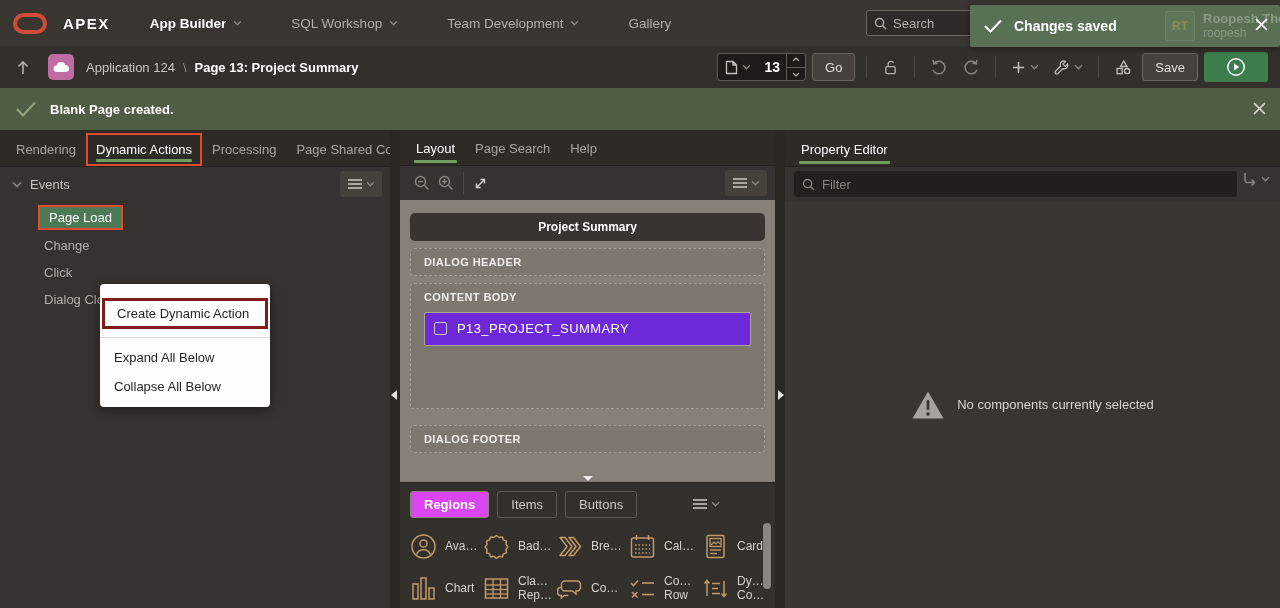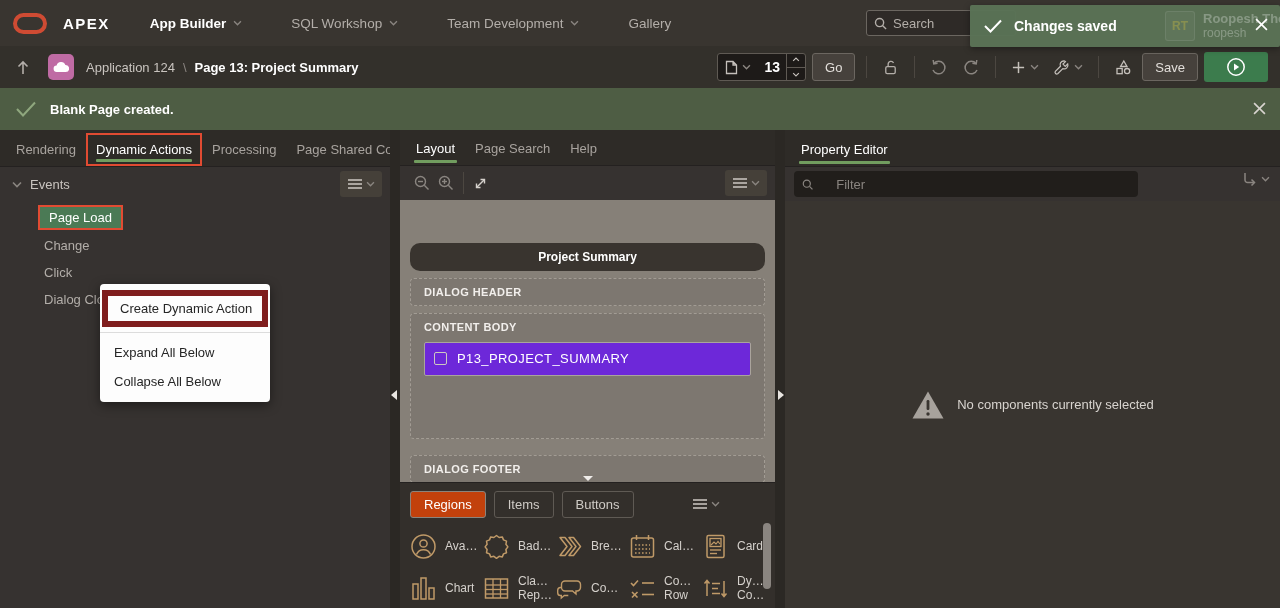--- a/index.html
+++ b/index.html
@@ -70,55 +70,55 @@
   .tree { position:relative; padding-top:2px; }
   .tree-row { display:flex; align-items:center; font-size:13px; color:#b3aea9; padding:4px 0 4px 44px; margin-bottom:4px; cursor:pointer; white-space:nowrap; }
   .event-chip { display:inline-block; background:#4b7a55; color:#fff; padding:3px 9px; font-size:13px; cursor:pointer; }
   .chip-wrap { margin:2px 0 4px 38px; display:inline-block; border:2px solid #e14b32; }
   .events-label { font-size:13px; color:#c9c4bf; margin-left:8px; }
   .tree-chevron { margin-left:12px; }
 
   
   .ctx-menu { position:absolute; left:100px; top:83px; width:170px; background:#fdfdfd; border-radius:4px; box-shadow:0 3px 12px rgba(0,0,0,.45); padding:6px 0; z-index:40; }
   .ctx-item { font-size:13px; color:#262626; padding:7px 14px; cursor:pointer; white-space:nowrap; }
-  .ctx-item.red-annot { border:6px solid #7f1d1d; padding:5px 12px; margin:0 2px; }
+  .ctx-item.red-annot { border:3px solid #7f1d1d; padding:5px 12px; margin:8px 2px; }
   .ctx-sep { height:1px; background:#dcdcdc; margin:5px 0; }
 
   
   .splitter { position:absolute; top:0; width:10px; height:478px; background:#2b2824; cursor:col-resize; }
   .splitter.l { left:390px; } .splitter.r { left:775px; }
   .split-arrow { position:absolute; top:260px; left:1px; width:0; height:0; border-top:5px solid transparent; border-bottom:5px solid transparent; }
   .split-arrow.left  { border-right:6px solid #e8e5e1; }
   .split-arrow.right { border-left:6px solid #e8e5e1; left:3px; }
 
   
   .center-panel { position:absolute; left:400px; top:0; width:375px; height:478px; background:#363230; display:flex; flex-direction:column; }
   .canvas { position:relative; height:287px; background:#868078; padding:13px 10px; overflow:hidden; }
-  .dlg-title { background:#39342f; border-radius:10px; color:#fff; font-size:12px; font-weight:bold; text-align:center; padding:7px 12px;margin-top:30px; }
+  .dlg-title { background:#39342f; border-radius:5px; color:#fff; font-size:12px; font-weight:bold; text-align:center; padding:7px 12px; }
   .section { border:1px dashed #a29c94; border-radius:4px; background:#7d7770; margin-top:7px; padding:7px 13px; color:#f2efec; font-size:11px; font-weight:bold; letter-spacing:.4px; }
   .section.body { height:126px; }
   .p13-item { margin-top:9px; background:#6d28d9; border:1px solid #aaa49c; border-radius:2px; height:28px; display:flex; align-items:center; padding:16px 9px; gap:10px; font-size:13px; font-weight:normal; color:#fff; cursor:pointer; }
   .p13-check { width:13px; height:13px; border:1.5px solid #cdc8c2; border-radius:2px; background:transparent; }
   .collapse-caret { position:absolute; bottom:1px; left:50%; margin-left:-5px; width:0; height:0; border-left:5px solid transparent; border-right:5px solid transparent; border-top:5px solid #efece9; }
   .gallery { position:relative; flex:1; background:#332f2b; border-top:1px solid #242120; }
   .gal-tabs { display:flex; gap:8px; padding:8px 0 0 10px; align-items:center; position:relative; }
   .gal-tab { height:27px; padding:0 13px; font-size:13px; border-radius:3px; cursor:pointer; background:transparent; border:1px solid #5f5a54; color:#cfcbc6; font-family:"Liberation Sans",sans-serif; }
-  .gal-tab.active { background:#c2410c; border-color:#8a847d; color:#fff; font-weight:normal; }
+  .gal-tab.active { background:#d946ef; border-color:#8a847d; color:#fff; font-weight:bold; }
   .gal-menu-btn { position:absolute; right:48px; top:8px; width:42px; height:26px; background:transparent; border:none; display:flex; align-items:center; justify-content:center; gap:4px; cursor:pointer; }
   .gal-grid { display:grid; grid-template-columns:repeat(5,73px); grid-auto-rows:40px; row-gap:2px; margin:8px 0 0 10px; }
   .gal-item { display:flex; align-items:center; gap:8px; cursor:grab; }
   .gal-item svg { flex:0 0 auto; }
   .gal-label { font-size:12px; color:#d5d1cc; line-height:14px; white-space:pre; }
   .gal-scroll { position:absolute; right:4px; top:40px; width:8px; bottom:0; }
   .gal-thumb { position:absolute; top:0; width:8px; height:66px; background:#8a8580; border-radius:4px; cursor:pointer; }
 
   
   .right-panel { position:absolute; left:785px; top:0; width:495px; height:478px; background:#393530; display:flex; flex-direction:column; }
   .filter-row { height:34px; background:#363230; display:flex; align-items:center; position:relative; }
-  .filter-wrap { margin-left:9px; width:344px; height:26px; background:#211e1b; border-radius:4px; display:flex; align-items:center; padding:12px 8px; gap:23px; }
+  .filter-wrap { margin-left:9px; width:443px; height:26px; background:#211e1b; border-radius:4px; display:flex; align-items:center; padding:12px 8px; gap:7px; }
   .filter-wrap input { background:transparent; border:none; outline:none; color:#d5d1cc; font-size:13px; width:340px; font-family:"Liberation Sans",sans-serif; }
   .filter-wrap input::placeholder { color:#8a8580; opacity:1; }
   .goto-btn { position:absolute; right:10px; top:5px; background:none; border:none; display:flex; align-items:center; gap:3px; cursor:pointer; }
   .pe-body { flex:1; display:flex; flex-direction:row; align-items:center; justify-content:center; gap:12px; }
   .pe-msg { color:#d8d4cf; font-size:13px; }
 </style>
 </head>
 <body>
 
 <div class="app">

